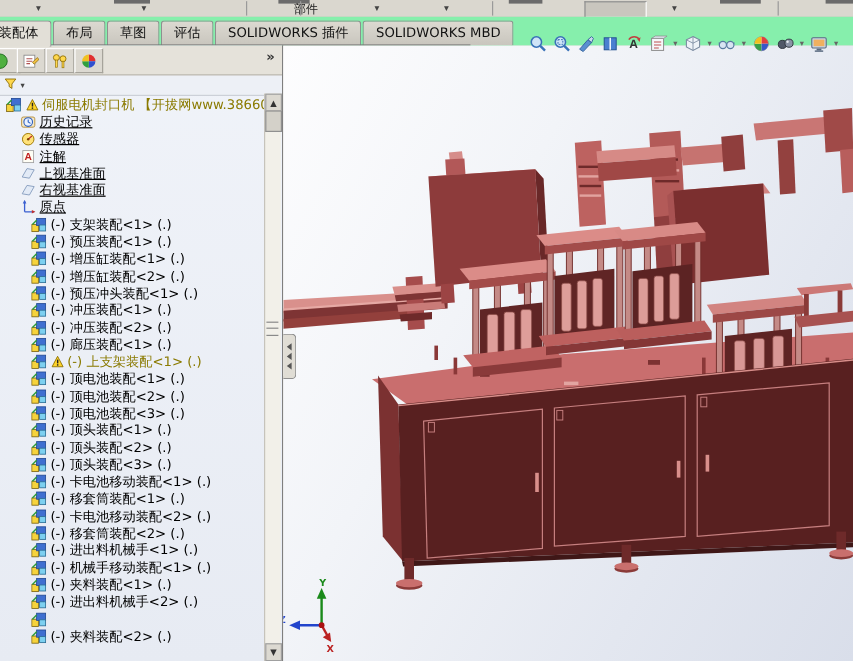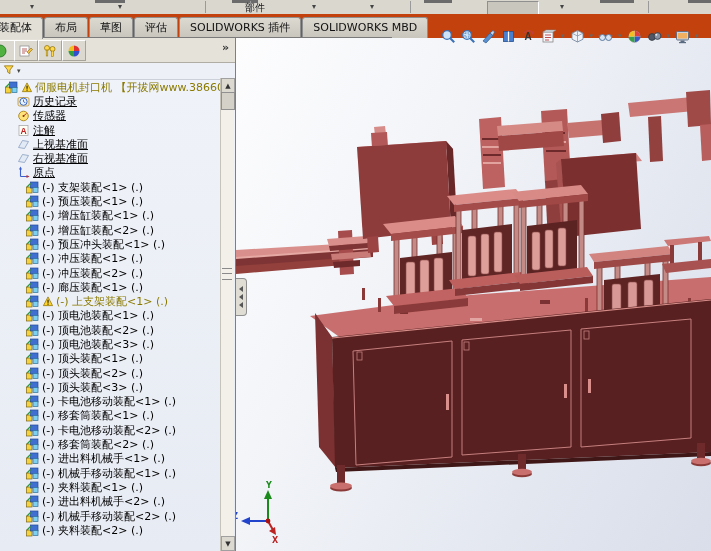--- a/index.html
+++ b/index.html
@@ -7,21 +7,21 @@
        font-family:"DejaVu Sans","Liberation Sans",sans-serif;font-size:11px;
        background:#d6d3cb;user-select:none;}
   
   #toprow{position:absolute;left:0;top:0;width:711px;height:14px;background:#dad7cf;border-bottom:1px solid #c2bfb7;}
   .tick{position:absolute;top:0;height:3px;background:#6b6b6b;}
   .caret{position:absolute;top:2px;font-size:8px;color:#444;line-height:10px;}
   .vsep{position:absolute;top:1px;width:1px;height:12px;background:#9a9a9a;}
   #comp-label{position:absolute;left:213px;top:1px;font-size:10px;color:#222;margin-left:32px;}
   #pressed-btn{position:absolute;left:487px;top:1px;width:50px;height:12px;background:#c9c6be;border:1px solid #8f8f8f;border-right-color:#fff;border-bottom-color:#fff;}
   
-  #tabstrip{position:absolute;left:0;top:14px;width:711px;height:24px;background:#c2410c;}
+  #tabstrip{position:absolute;left:0;top:14px;width:711px;height:24px;background:#86efac;}
   #tabline{position:absolute;left:0;bottom:0;width:392px;height:1px;background:#7a7a7a;}
   .tab{position:relative;float:left;height:20px;margin-top:3px;padding:0 10px;line-height:20px;
        background:linear-gradient(#dcd9d1,#c8c5bd);border:1px solid #8f8f8f;border-bottom:none;
        border-radius:3px 3px 0 0;margin-right:1px;color:#111;font-size:11px;white-space:nowrap;}
   .tab.active{background:#e2dfd7;height:21px;z-index:2;}
   #tabs-inner{position:absolute;left:-12px;top:0;height:24px;}
   
   #headsup{position:absolute;top:26px;left:440px;height:20px;display:flex;align-items:center;gap:3px;z-index:30;}
   .hu{width:17px;height:17px;display:flex;align-items:center;justify-content:center;}
   .hu svg{width:15px;height:15px;}
@@ -555,21 +555,20 @@
         </div>
         <div class="row lv2">
           <span class="ico">
             <svg viewBox="0 0 13 13">
               <rect x="0.5" y="6" width="5.5" height="6" fill="#f6d33c" stroke="#7c6410" stroke-width="0.7"></rect>
               <rect x="4.5" y="1" width="7.5" height="6" fill="#3f6fd0" stroke="#234a94" stroke-width="0.7"></rect>
               <rect x="7" y="6.5" width="5" height="5" fill="#7dd0f0" stroke="#2e6f96" stroke-width="0.7"></rect>
               <path d="M1 6 L4.5 2.5" stroke="#2a9a3a" stroke-width="1.2"></path>
             </svg>
           </span>
-          <span>(-) 机械手移动装配&lt;2&gt; (.)</span>
         </div>
         <div class="row lv2">
           <span class="ico">
             <svg viewBox="0 0 13 13">
               <rect x="0.5" y="6" width="5.5" height="6" fill="#f6d33c" stroke="#7c6410" stroke-width="0.7"></rect>
               <rect x="4.5" y="1" width="7.5" height="6" fill="#3f6fd0" stroke="#234a94" stroke-width="0.7"></rect>
               <rect x="7" y="6.5" width="5" height="5" fill="#7dd0f0" stroke="#2e6f96" stroke-width="0.7"></rect>
               <path d="M1 6 L4.5 2.5" stroke="#2a9a3a" stroke-width="1.2"></path>
             </svg>
           </span>

